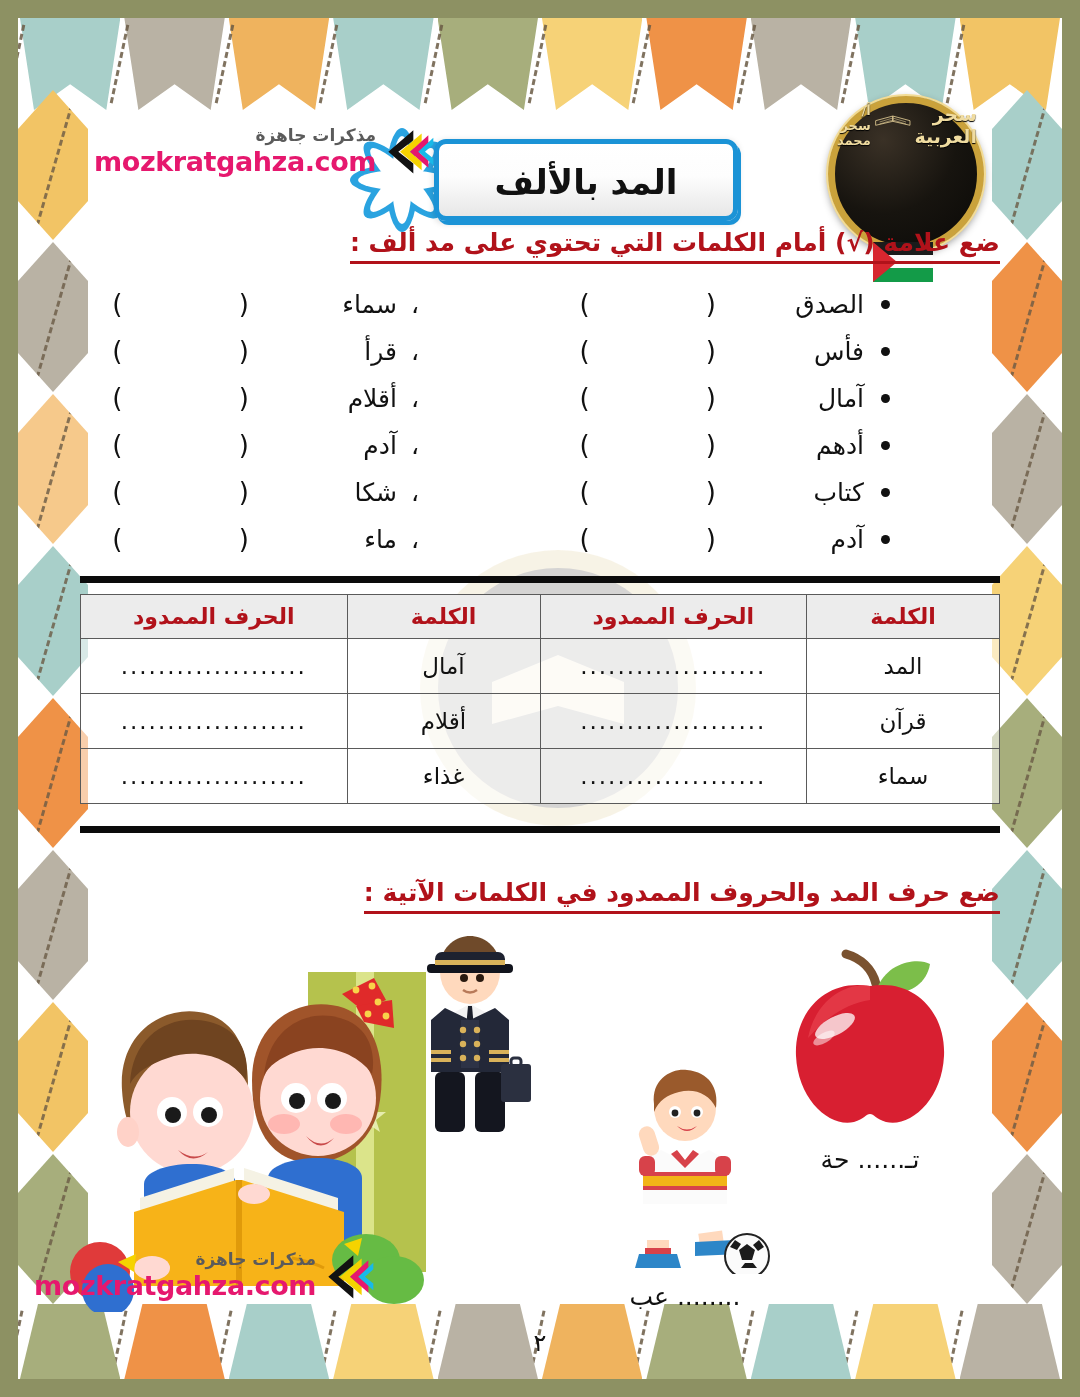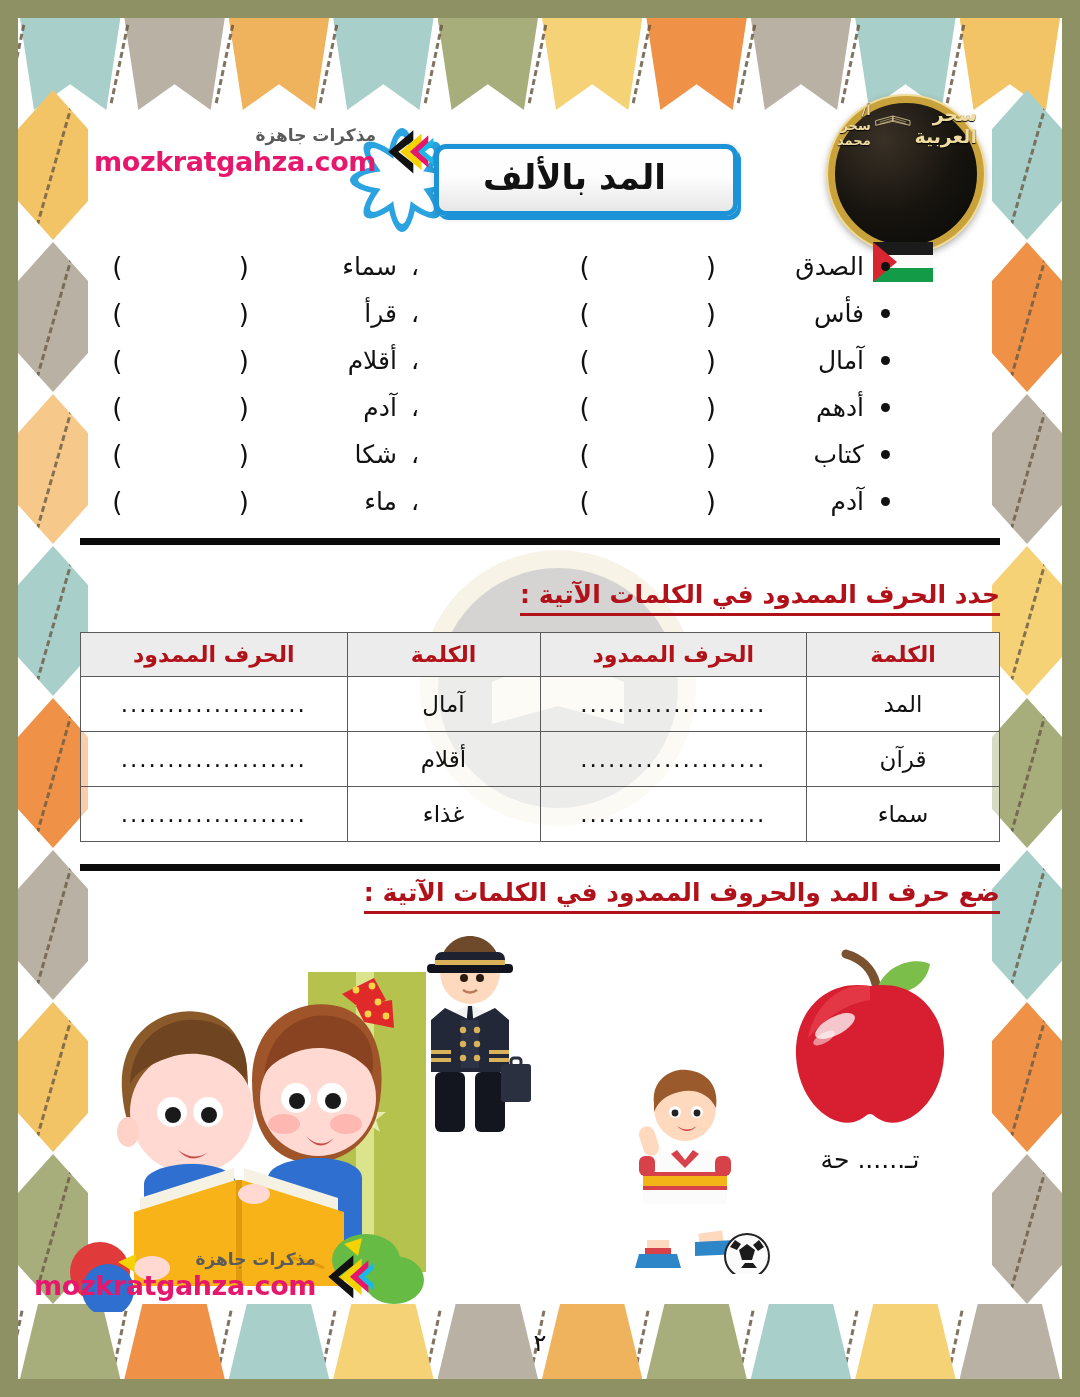--- a/index.html
+++ b/index.html
@@ -149,23 +149,23 @@
     display: flex;
     align-items: center;
     gap: 0;
     flex-direction: row-reverse;
   }
   .title-box {
     background: linear-gradient(180deg,#ffffff 0%,#fdfdfd 45%,#e7e7e7 100%);
     border: 5px solid #1b93d6;
     border-radius: 12px;
     box-shadow: 3px 4px 0 #1b93d6, 0 2px 7px rgba(0,0,0,.18);
-    padding: 10px 44px 14px;
+    padding: 20px 44px 14px;
     min-width: 206px;
-    text-align: left;
+    text-align: center;
   }
   .title-text {
     font-size: 34px;
     font-weight: bold;
     color: #111;
     line-height: 1.1;
   }
   .flower {
     margin-right: -28px;
     margin-left: 0;
@@ -517,20 +517,23 @@
             <polygon points="40,28 58,11 58,19 48,28 58,36 58,44" fill="#18b9e8"></polygon>
           </svg>
           <div class="logo-text">
             <div class="logo-ar">مذكرات جاهزة</div>
             <div class="logo-url">mozkratgahza.com</div>
           </div>
         </div>
       </div>
 
       <div class="sec1">
+        <div class="q-head-row">
+          <span class="q-head">ضع علامة (√) أمام الكلمات التي تحتوي على مد ألف :</span>
+        </div>
         <div class="wordgrid" id="wordGrid">
             <div class="wcell right">
               <span class="bullet"></span>
               <span class="word">الصدق</span>
               <span class="paren">(        )</span>
             </div>
             <div class="wcell left">
               <span class="comma">،</span>
               <span class="word">سماء</span>
               <span class="paren">(        )</span>
@@ -583,23 +586,20 @@
             <div class="wcell left">
               <span class="comma">،</span>
               <span class="word">ماء</span>
               <span class="paren">(        )</span>
             </div>
           </div>
         <div class="divider"></div>
       </div>
 
       <div class="sec2">
-        <div class="q-head-row">
-          <span class="q-head">حدد الحرف الممدود في الكلمات الآتية :</span>
-        </div>
         <table class="mad-table">
           <thead>
             <tr>
               <th class="col-word">الكلمة</th>
               <th class="col-letter">الحرف الممدود</th>
               <th class="col-word">الكلمة</th>
               <th class="col-letter">الحرف الممدود</th>
             </tr>
           </thead>
           <tbody id="madTableBody">
@@ -703,20 +703,21 @@
               <path d="M44 190 L82 190 L86 204 L40 204 Z" fill="#2d86c8"></path>
               <path d="M100 178 L140 176 L146 190 L100 192 Z" fill="#2d86c8"></path>
               <circle cx="152" cy="192" r="22" fill="#fbfbfb" stroke="#222" stroke-width="2"></circle>
               <g fill="#1b1b1b">
                 <polygon points="152,180 160,186 157,196 147,196 144,186"></polygon>
                 <polygon points="140,176 146,180 142,186 135,183"></polygon>
                 <polygon points="164,176 169,183 163,187 158,181"></polygon>
                 <polygon points="146,204 150,199 158,199 162,204"></polygon>
               </g>
             </svg>
+            <div class="pic-label">........ عب</div>
           </div>
 
           <div class="pic-item" style="left:-36px; top:48px;">
             <svg width="370" height="340" viewBox="0 0 370 340">
               <rect x="252" y="0" width="120" height="300" fill="#b5c24d"></rect>
               <rect x="300" y="0" width="18" height="300" fill="#dbe48a"></rect>
               <polygon points="312,128 317,140 330,140 320,148 324,160 312,152 300,160 304,148 294,140 307,140" fill="#eef3c0" opacity=".85"></polygon>
 
               <path d="M66 118 C62 58 112 30 152 42 C190 54 198 102 188 140 C176 176 140 196 108 186 C78 176 68 150 66 118 Z" fill="#8b5a2b"></path>
               <ellipse cx="136" cy="140" rx="62" ry="62" fill="#ffd9d2"></ellipse>

